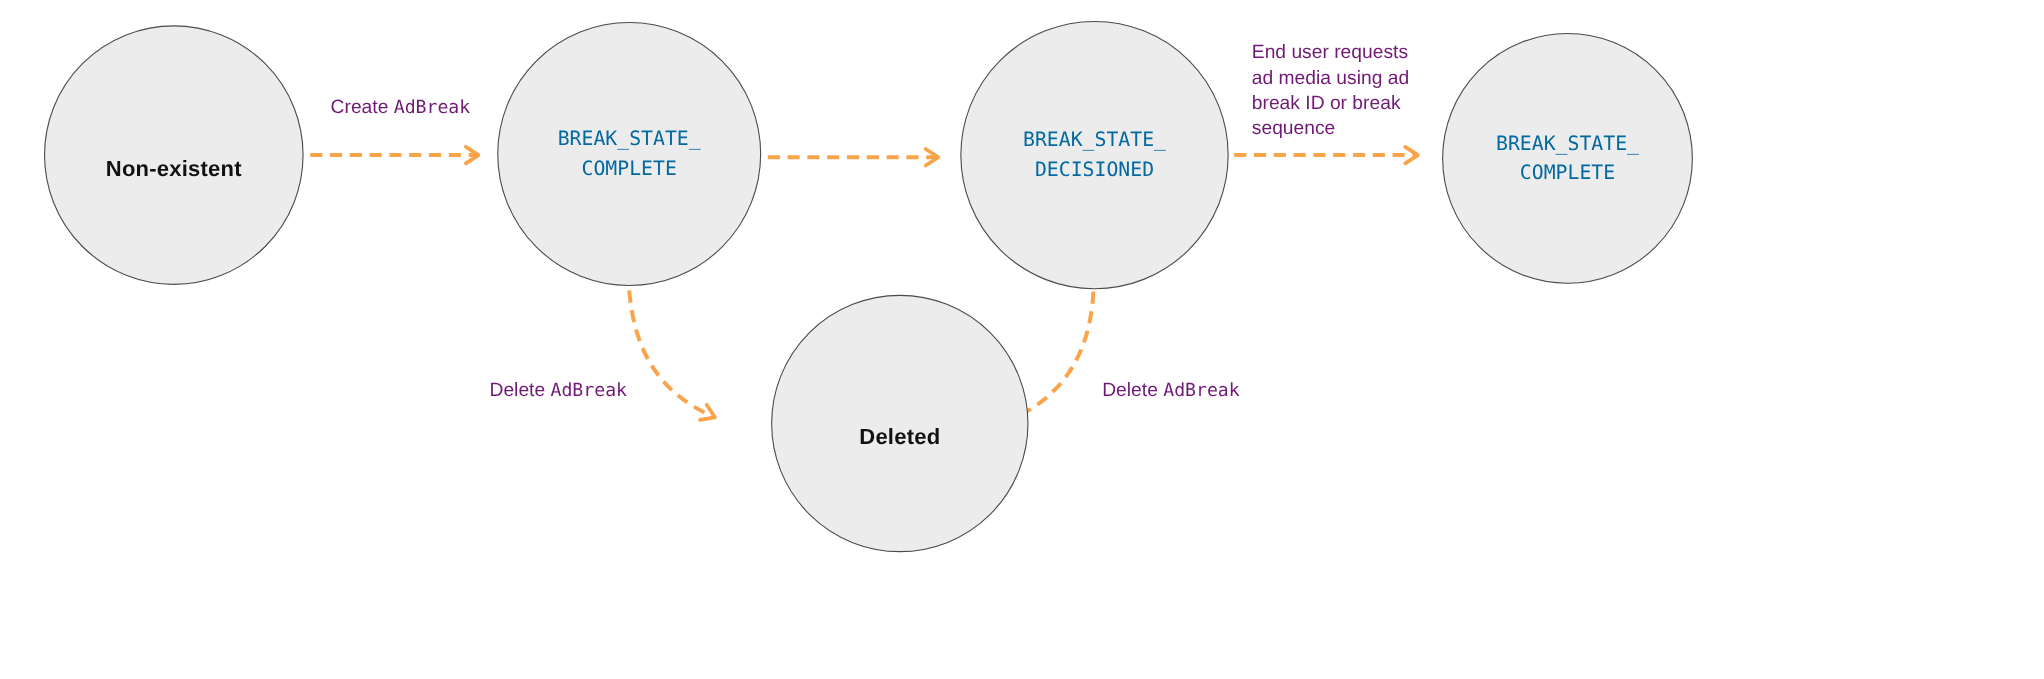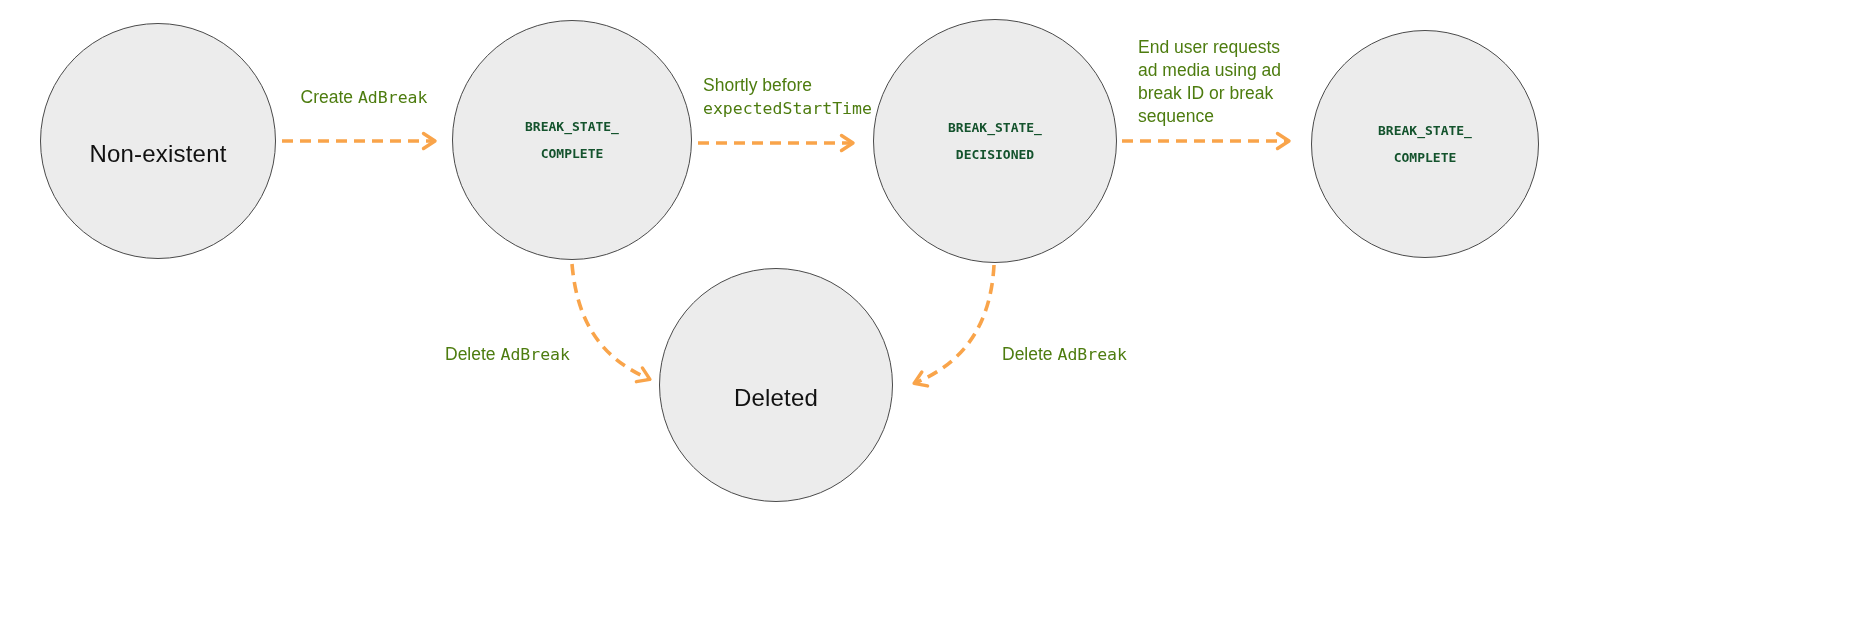--- a/index.html
+++ b/index.html
@@ -34,39 +34,39 @@
     position: absolute;
     border-radius: 50%;
     background: var(--node-fill, #ECECEC);
     border: 1.6px solid var(--node-border, #4A4A4A);
     display: flex;
     align-items: center;
     justify-content: center;
     text-align: center;
   }
   .node-sans .node-label {
-    font-weight: normal;
-    font-size: 24px;
+    font-weight: bold;
+    font-size: 20px;
     color: #111111;
     letter-spacing: 0.2px;
     margin-top: 26px;
   }
   .node-mono .node-label {
     font-family: "DejaVu Sans Mono", monospace;
-    font-weight: bold;
-    font-size: 13px;
+    font-weight: normal;
+    font-size: 18px;
     line-height: 27px;
-    color: #14532d;
+    color: #0369a1;
   }
 
   .edge-label {
     position: absolute;
     font-size: 17.5px;
     line-height: 23px;
-    color: #4d7c0f;
+    color: #701a75;
     white-space: nowrap;
   }
   .mono {
     font-family: "DejaVu Sans Mono", monospace;
     font-size: 16.5px;
   }
   .label-center { text-align: center; }
   .label-right { text-align: right; }
 </style>
 </head>
@@ -106,32 +106,28 @@
     </div>
   </div>
 
   <div class="node node-mono" style="left:1311px; top:30px; width:228px; height:228px;">
     <div class="node-label">
       <div>BREAK_STATE_</div>
       <div>COMPLETE</div>
     </div>
   </div>
 
-  <div class="node node-sans" style="left:659px; top:268px; width:234px; height:234px;">
+  <div class="node node-sans" style="left:701px; top:268px; width:234px; height:234px;">
     <div class="node-label">Deleted</div>
   </div>
 
   <div class="edge-label label-center" style="left:278px; top:86px; width:172px;text-align:center;">
     <span>Create </span><span class="mono">AdBreak</span>
   </div>
 
-  <div class="edge-label" style="left:703px; top:74px;">
-    <div>Shortly before</div>
-    <div class="mono">expectedStartTime</div>
-  </div>
 
   <div class="edge-label" style="left:1138px; top:36px;">
     <div>End user requests</div>
     <div>ad media using ad</div>
     <div>break ID or break</div>
     <div>sequence</div>
   </div>
 
   <div class="edge-label label-right" style="left:420px; top:343px; width:150px;">
     <span>Delete </span><span class="mono">AdBreak</span>

